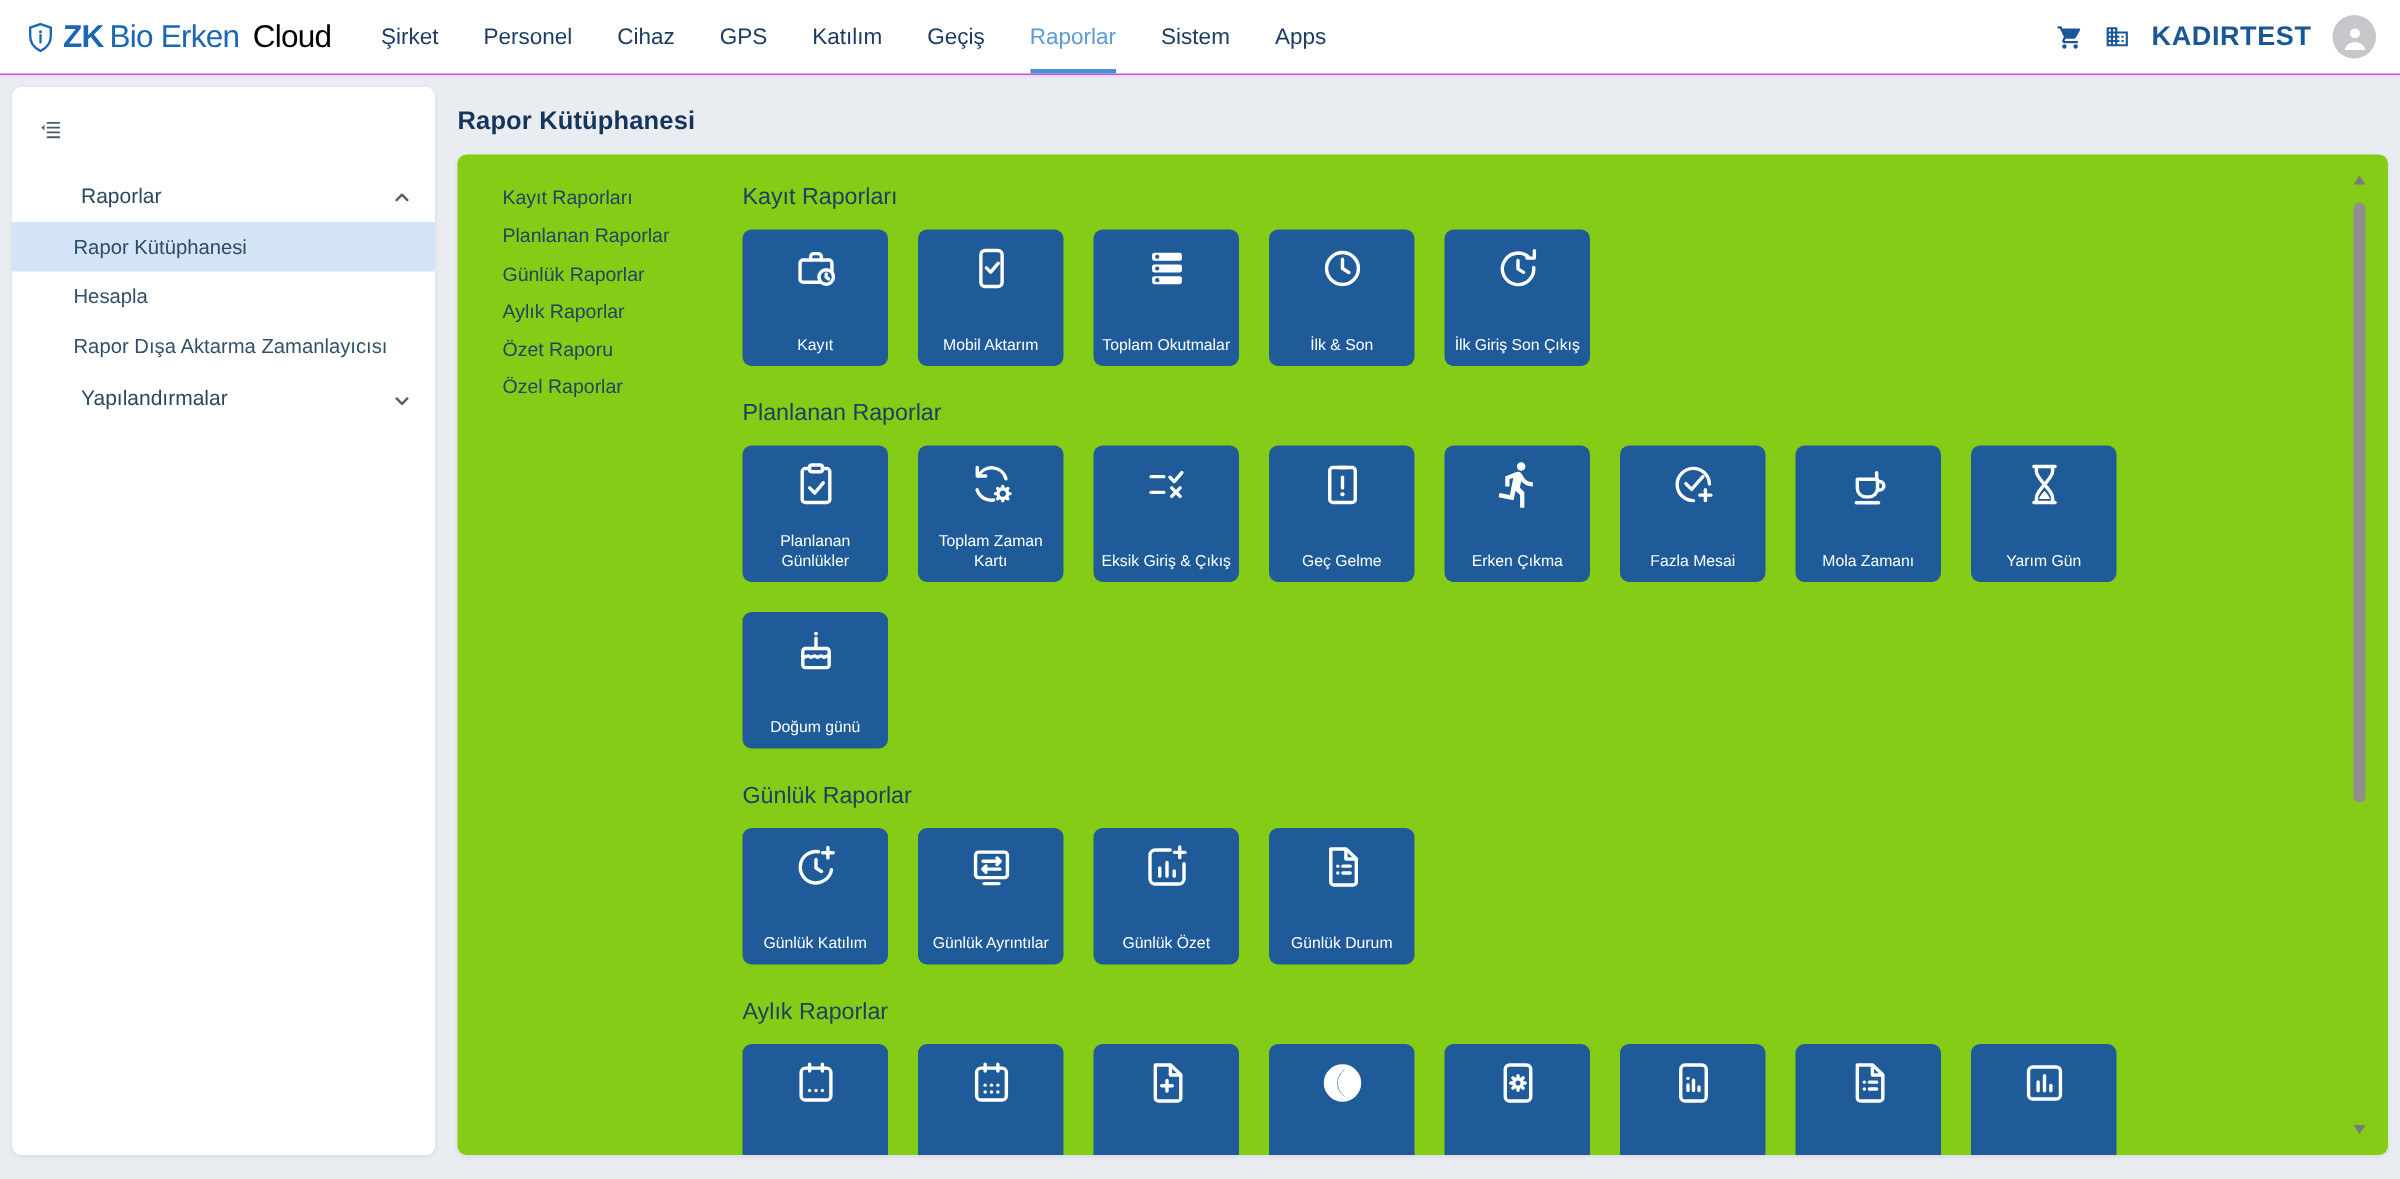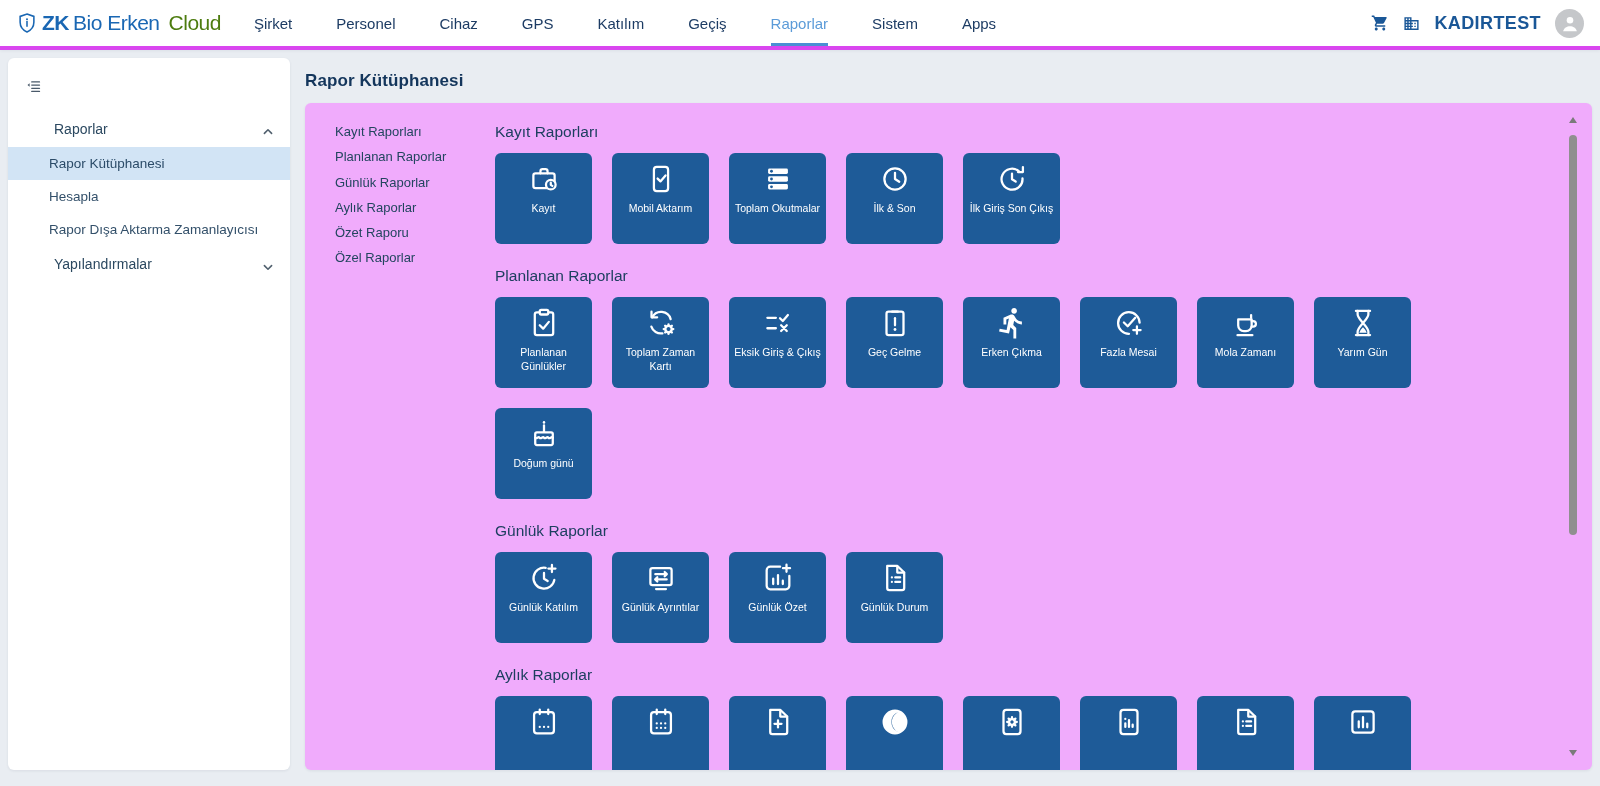--- a/index.html
+++ b/index.html
@@ -1,25 +1,25 @@
 <!DOCTYPE html>
 <html style="--tile-blue: #1e5b98;"><head>
 <meta charset="utf-8">
 <style>
   * { margin:0; padding:0; box-sizing:border-box; }
   html,body { width:1600px; height:786px; font-family:"Liberation Sans", sans-serif; background:#e9edf2; overflow:hidden; }
 
   
   .header { position:relative; height:50px; background:#ffffff; display:flex; align-items:center;
-            border-bottom:4px solid #d946ef; box-shadow:0 1px 3px rgba(20,40,70,.06); z-index:5; }
+            border-bottom:1px solid #d946ef; box-shadow:0 1px 3px rgba(20,40,70,.06); z-index:5; }
   .logo { display:flex; align-items:center; gap:4px; margin-left:16px; white-space:nowrap; }
   .logo .zk { font-size:21px; font-weight:700; color:#1a67b3; letter-spacing:-.5px; }
   .logo .biotime { font-size:21px; font-weight:500; color:#1a67b3; letter-spacing:-.5px; }
-  .logo .cloud { font-size:21px; font-weight:500; color:#4d7c0f; margin-left:5px; letter-spacing:-.5px; }
-  .topnav { display:flex; align-items:center; gap:44px; margin-left:33px; height:100%; }
+  .logo .cloud { font-size:21px; font-weight:500; color:#000000; margin-left:5px; letter-spacing:-.5px; }
+  .topnav { display:flex; align-items:center; gap:30px; margin-left:33px; height:100%; }
   .topnav .nav-item { position:relative; font-size:15px; font-weight:500; color:#1d3c64; height:100%;
             display:flex; align-items:center; cursor:pointer; }
   .topnav .nav-item.active { color:#5b9bd8; }
   .topnav .nav-item.active::after { content:""; position:absolute; left:0; right:0; bottom:0; height:3px; background:#4a8fd3; }
   .header-right { margin-left:auto; display:flex; align-items:center; gap:14px; margin-right:16px; }
   .hr-icon { width:18px; height:18px; color:#1a5797; }
   .user-name { font-size:18px; font-weight:700; color:#1a5797; letter-spacing:.4px; }
   .avatar { width:29px; height:29px; border-radius:50%; background:#c5c7ca; display:flex; align-items:center; justify-content:center; overflow:hidden; }
 
   
@@ -31,32 +31,32 @@
   .side-group { display:flex; align-items:center; height:36px; padding:0 16px; cursor:pointer; color:#2b4860; }
   .side-group .g-icon { width:18px; height:18px; color:#2c4a66; margin-right:12px; flex:none; }
   .side-group .g-label { font-size:14px; font-weight:500; flex:1; }
   .side-group .chev { width:12px; height:12px; color:#51606e; flex:none; }
   .side-child { display:flex; align-items:center; height:33px; padding-left:41px; font-size:13.5px; color:#33506a; cursor:pointer; }
   .side-child.selected { background:#d2e4f5; color:#2b4b68; }
 
   .main { position:absolute; left:305px; right:8px; top:8px; bottom:16px; }
   .page-title-row { height:45px; display:flex; align-items:center; }
   .page-title { font-size:17px; font-weight:700; color:#14365c; letter-spacing:.1px; }
-  .card { position:absolute; top:45px; left:0; right:0; bottom:0; background:#f0abfc; border-radius:6px;
+  .card { position:absolute; top:45px; left:0; right:0; bottom:0; background:#84cc16; border-radius:6px;
           box-shadow:0 1px 3px rgba(20,40,70,.08); overflow:hidden; }
 
   .quick-links { position:absolute; left:30px; top:16px; width:155px; }
   .quick-link { font-size:13px; color:#23455f; line-height:25.3px; cursor:pointer; white-space:nowrap; }
 
   .content { position:absolute; left:190px; top:0; right:30px; bottom:0; padding-top:18px; }
   .section { margin-bottom:21px; }
   .section-title { font-size:15.5px; font-weight:500; color:#1e3f60; line-height:22px; margin-bottom:10px; }
   .tiles { display:flex; flex-wrap:wrap; gap:20px; width:925px; }
   .tile { width:97px; height:91px; background:var(--tile-blue,#1e5b98); border-radius:6px; color:#fff;
-          display:flex; flex-direction:column; align-items:center; justify-content:flex-start; padding:6px 3px; cursor:pointer; }
+          display:flex; flex-direction:column; align-items:center; justify-content:space-between; padding:6px 3px; cursor:pointer; }
   .tile .t-icon { height:40px; display:flex; align-items:center; justify-content:center; }
   .tile .t-icon svg { width:34px; height:34px; }
   .tile .t-label { font-size:10.5px; line-height:1.3; text-align:center; min-height:14px; margin-top:3px; }
 
   
   .v-scrollbar { position:absolute; top:10px; bottom:10px; right:14px; width:10px; }
   .sb-arrow { position:absolute; left:0; width:10px; height:10px; color:#7a7a7a; cursor:pointer; }
   .sb-arrow.up { top:2px; }
   .sb-arrow.down { bottom:2px; }
   .sb-thumb { position:absolute; left:1px; width:8px; top:22px; height:400px; background:#8f8f8f; border-radius:4px; cursor:pointer; }

